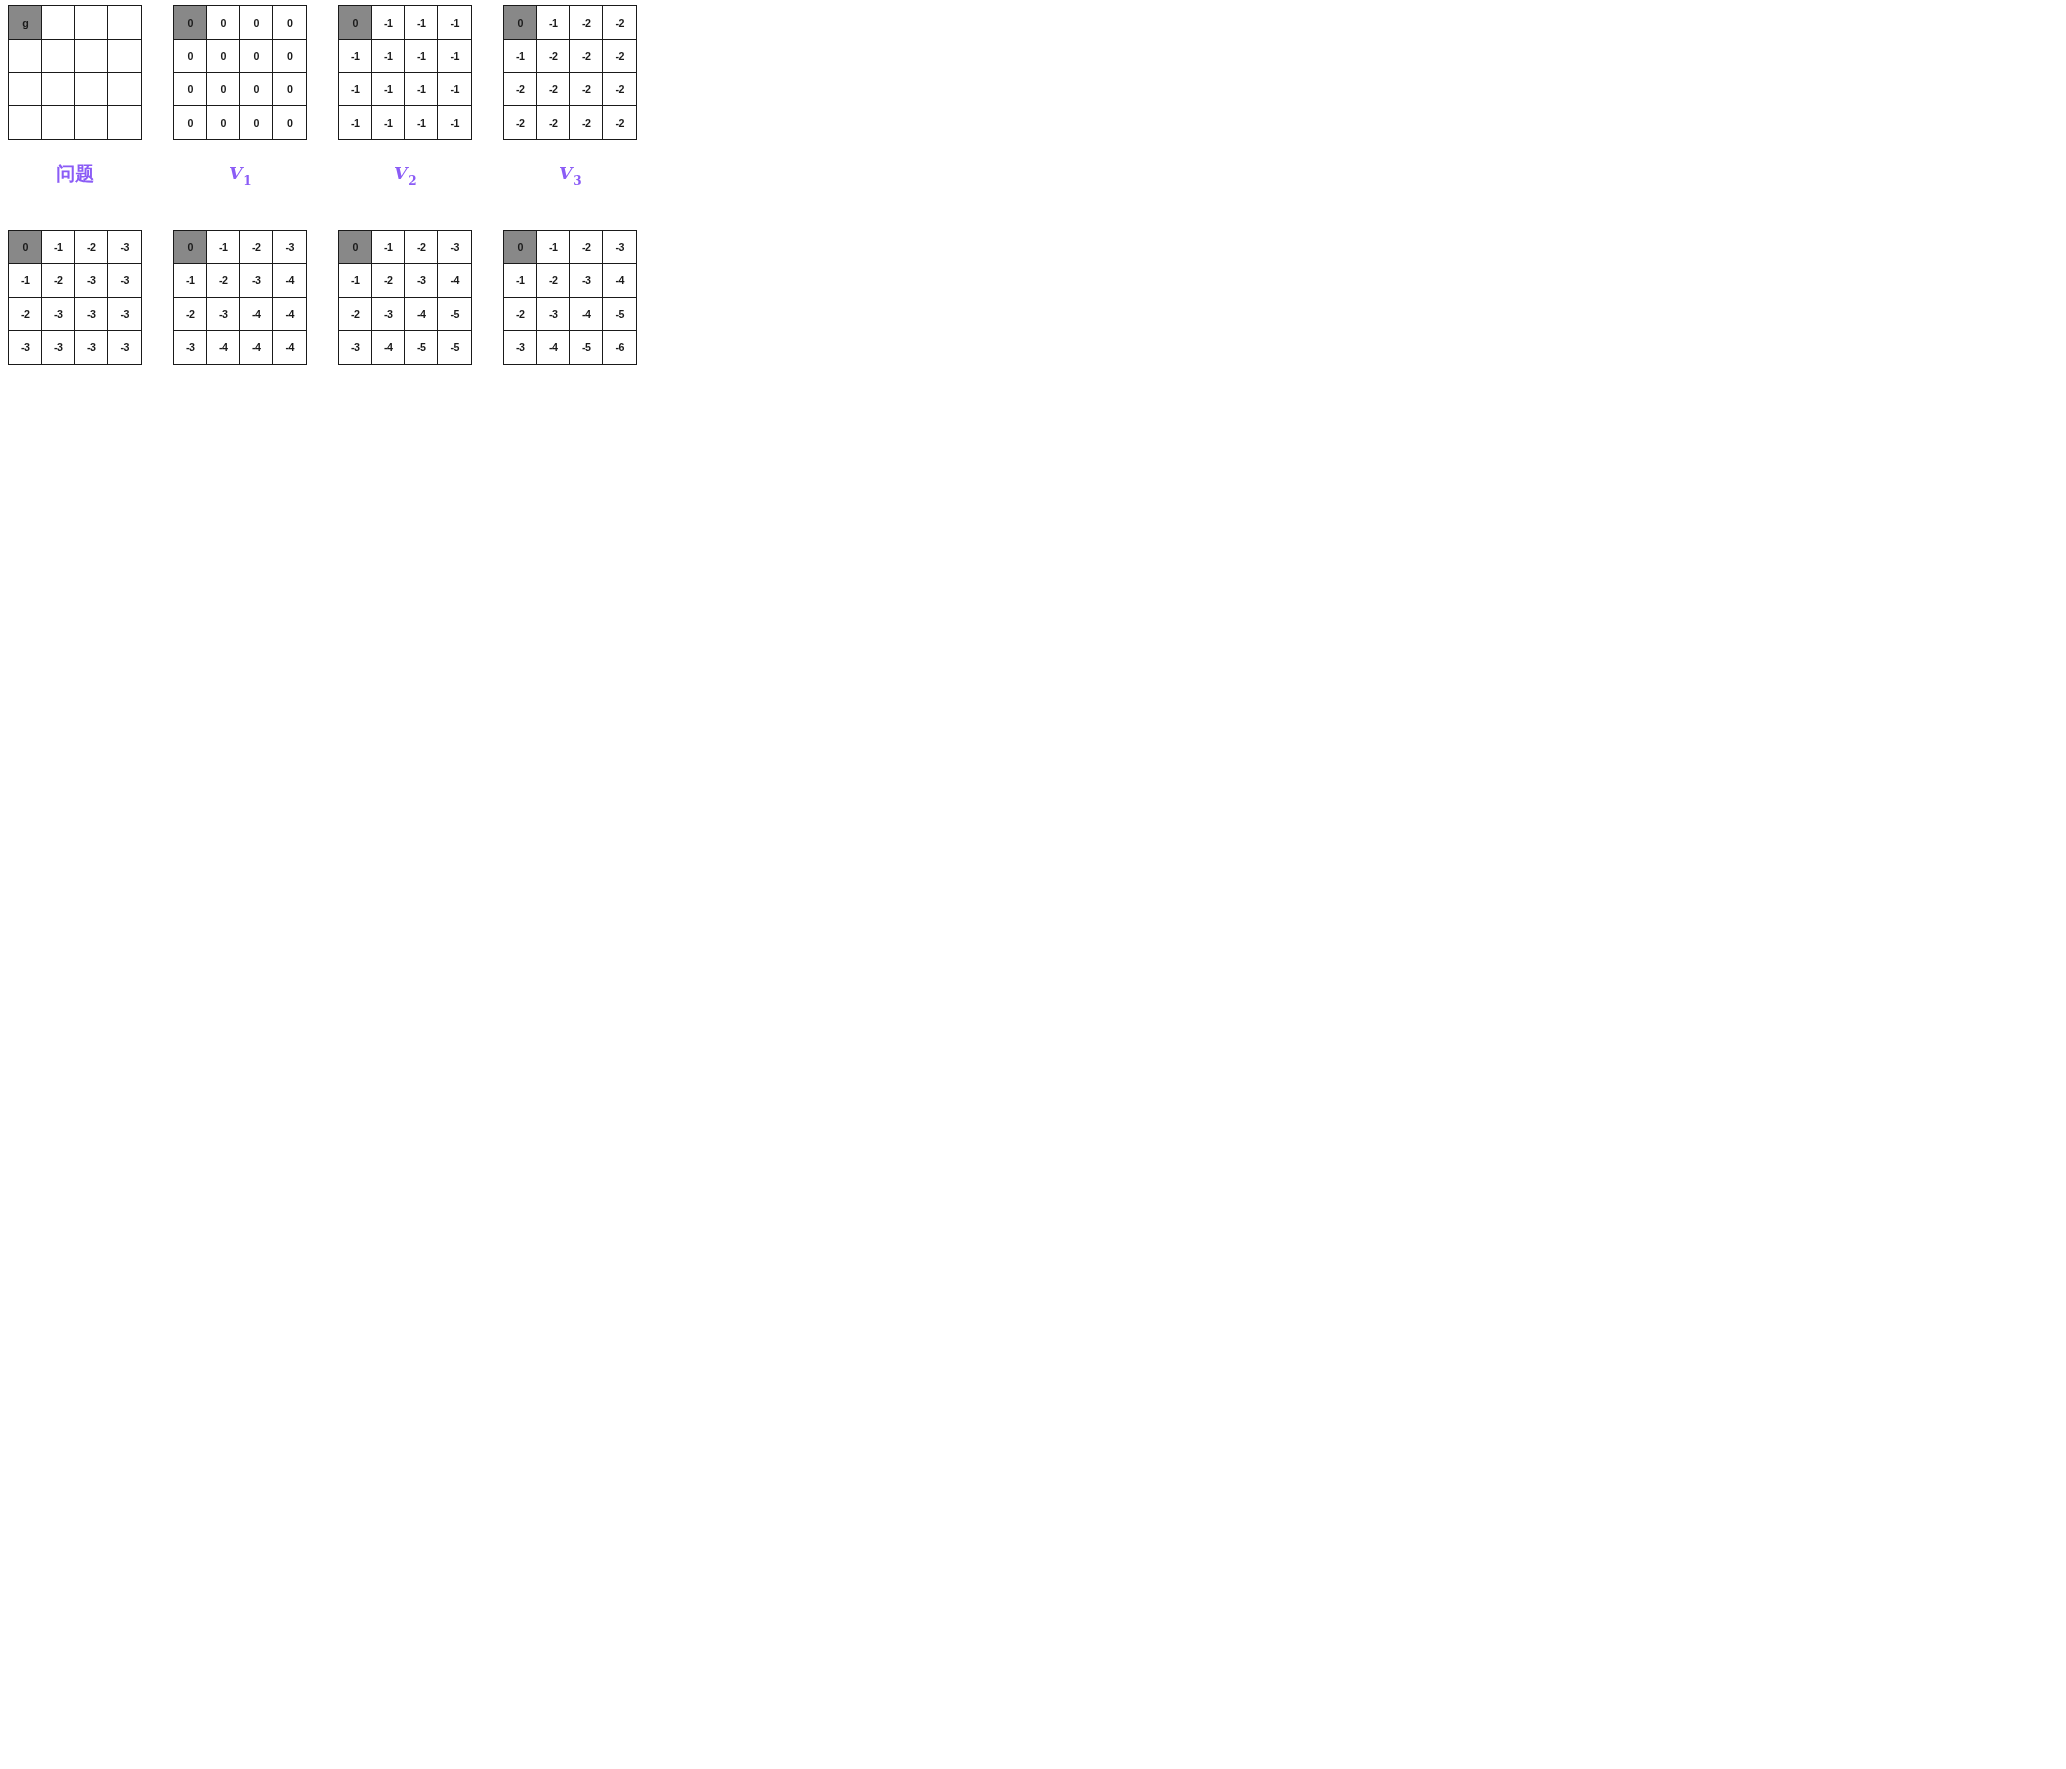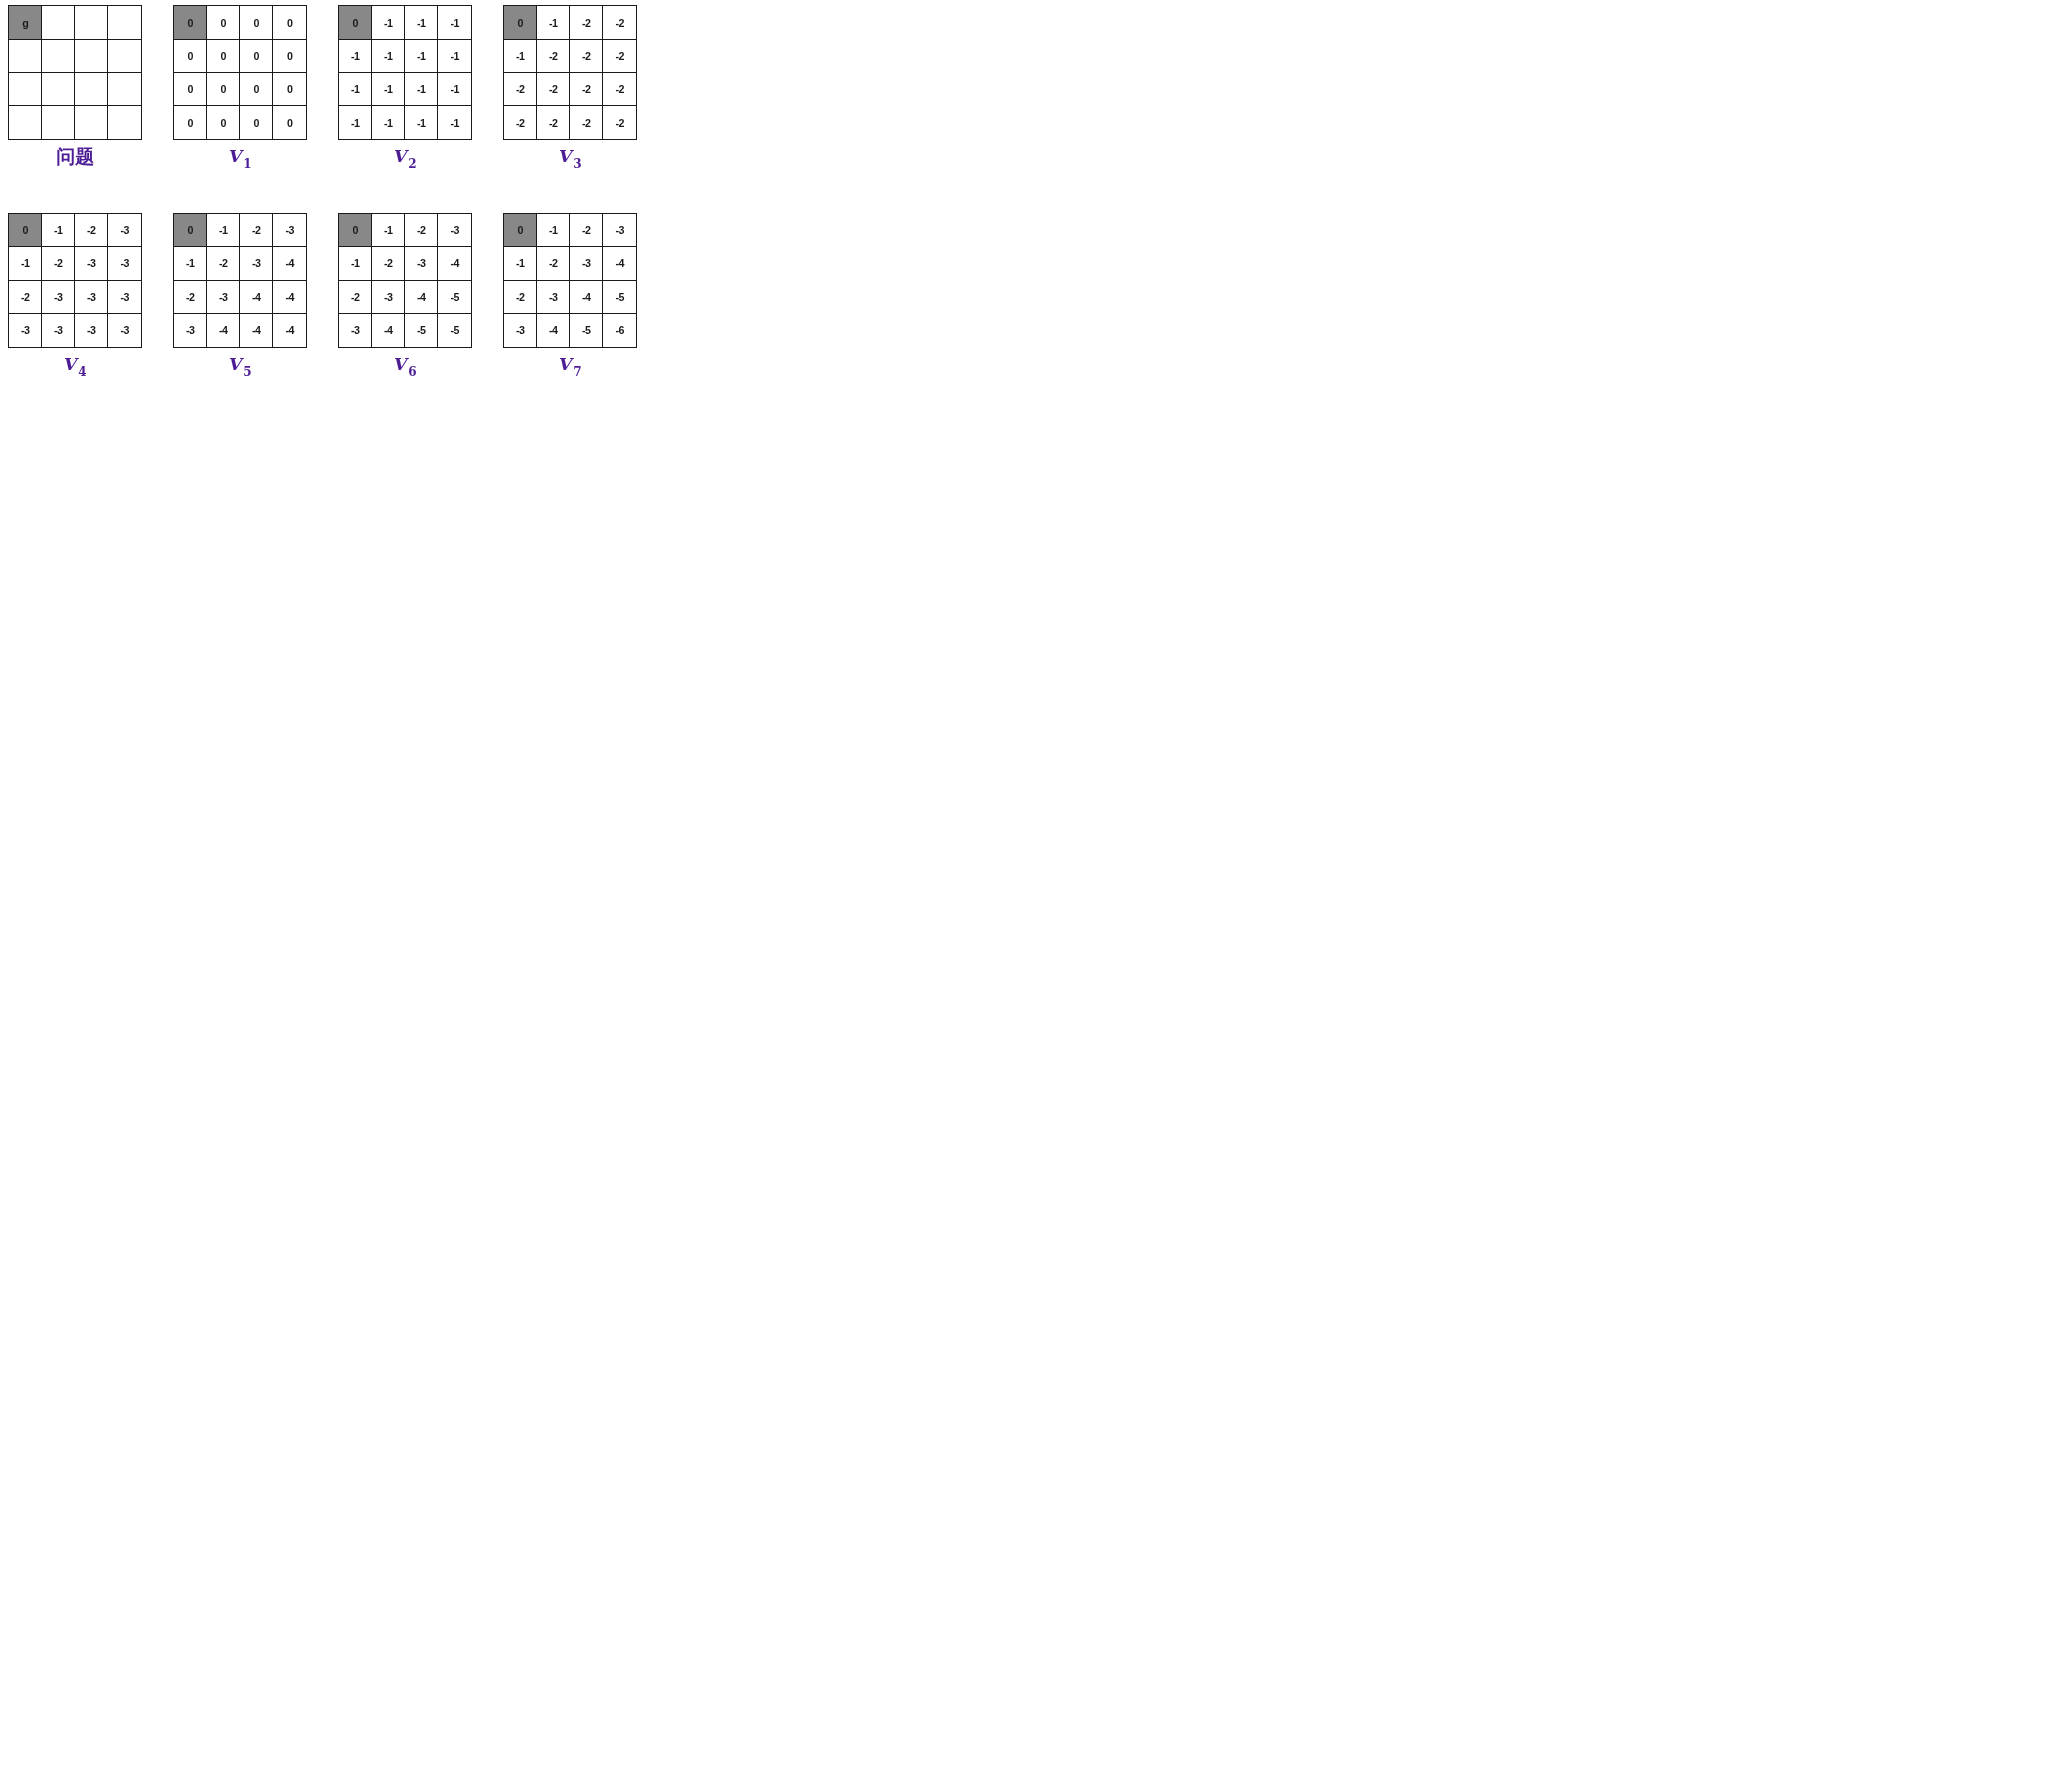--- a/index.html
+++ b/index.html
@@ -47,26 +47,26 @@
     font-family: "Liberation Sans", sans-serif;
     font-size: 10.7px;
     font-weight: 600;
     color: #1a1a1a;
     letter-spacing: -0.4px;
   }
   .cell:nth-child(4n) { border-right: none; }
   .cell:nth-child(n+13) { border-bottom: none; }
   .cell.goal { background: #888888; }
   .grid-label {
-    margin-top: 7px;
+    margin-top: 24px;
     height: 20.7px;
     display: flex;
     align-items: flex-start;
     justify-content: center;
-    color: #4c1d95;
+    color: #8b5cf6;
     line-height: 1.05;
   }
   .grid-label .vbase {
     font-family: "DejaVu Serif", "Liberation Serif", serif;
     font-style: italic;
     font-weight: 700;
     font-size: 17.4px;
   }
   .grid-label .vsub {
     font-family: "DejaVu Serif", "Liberation Serif", serif;

